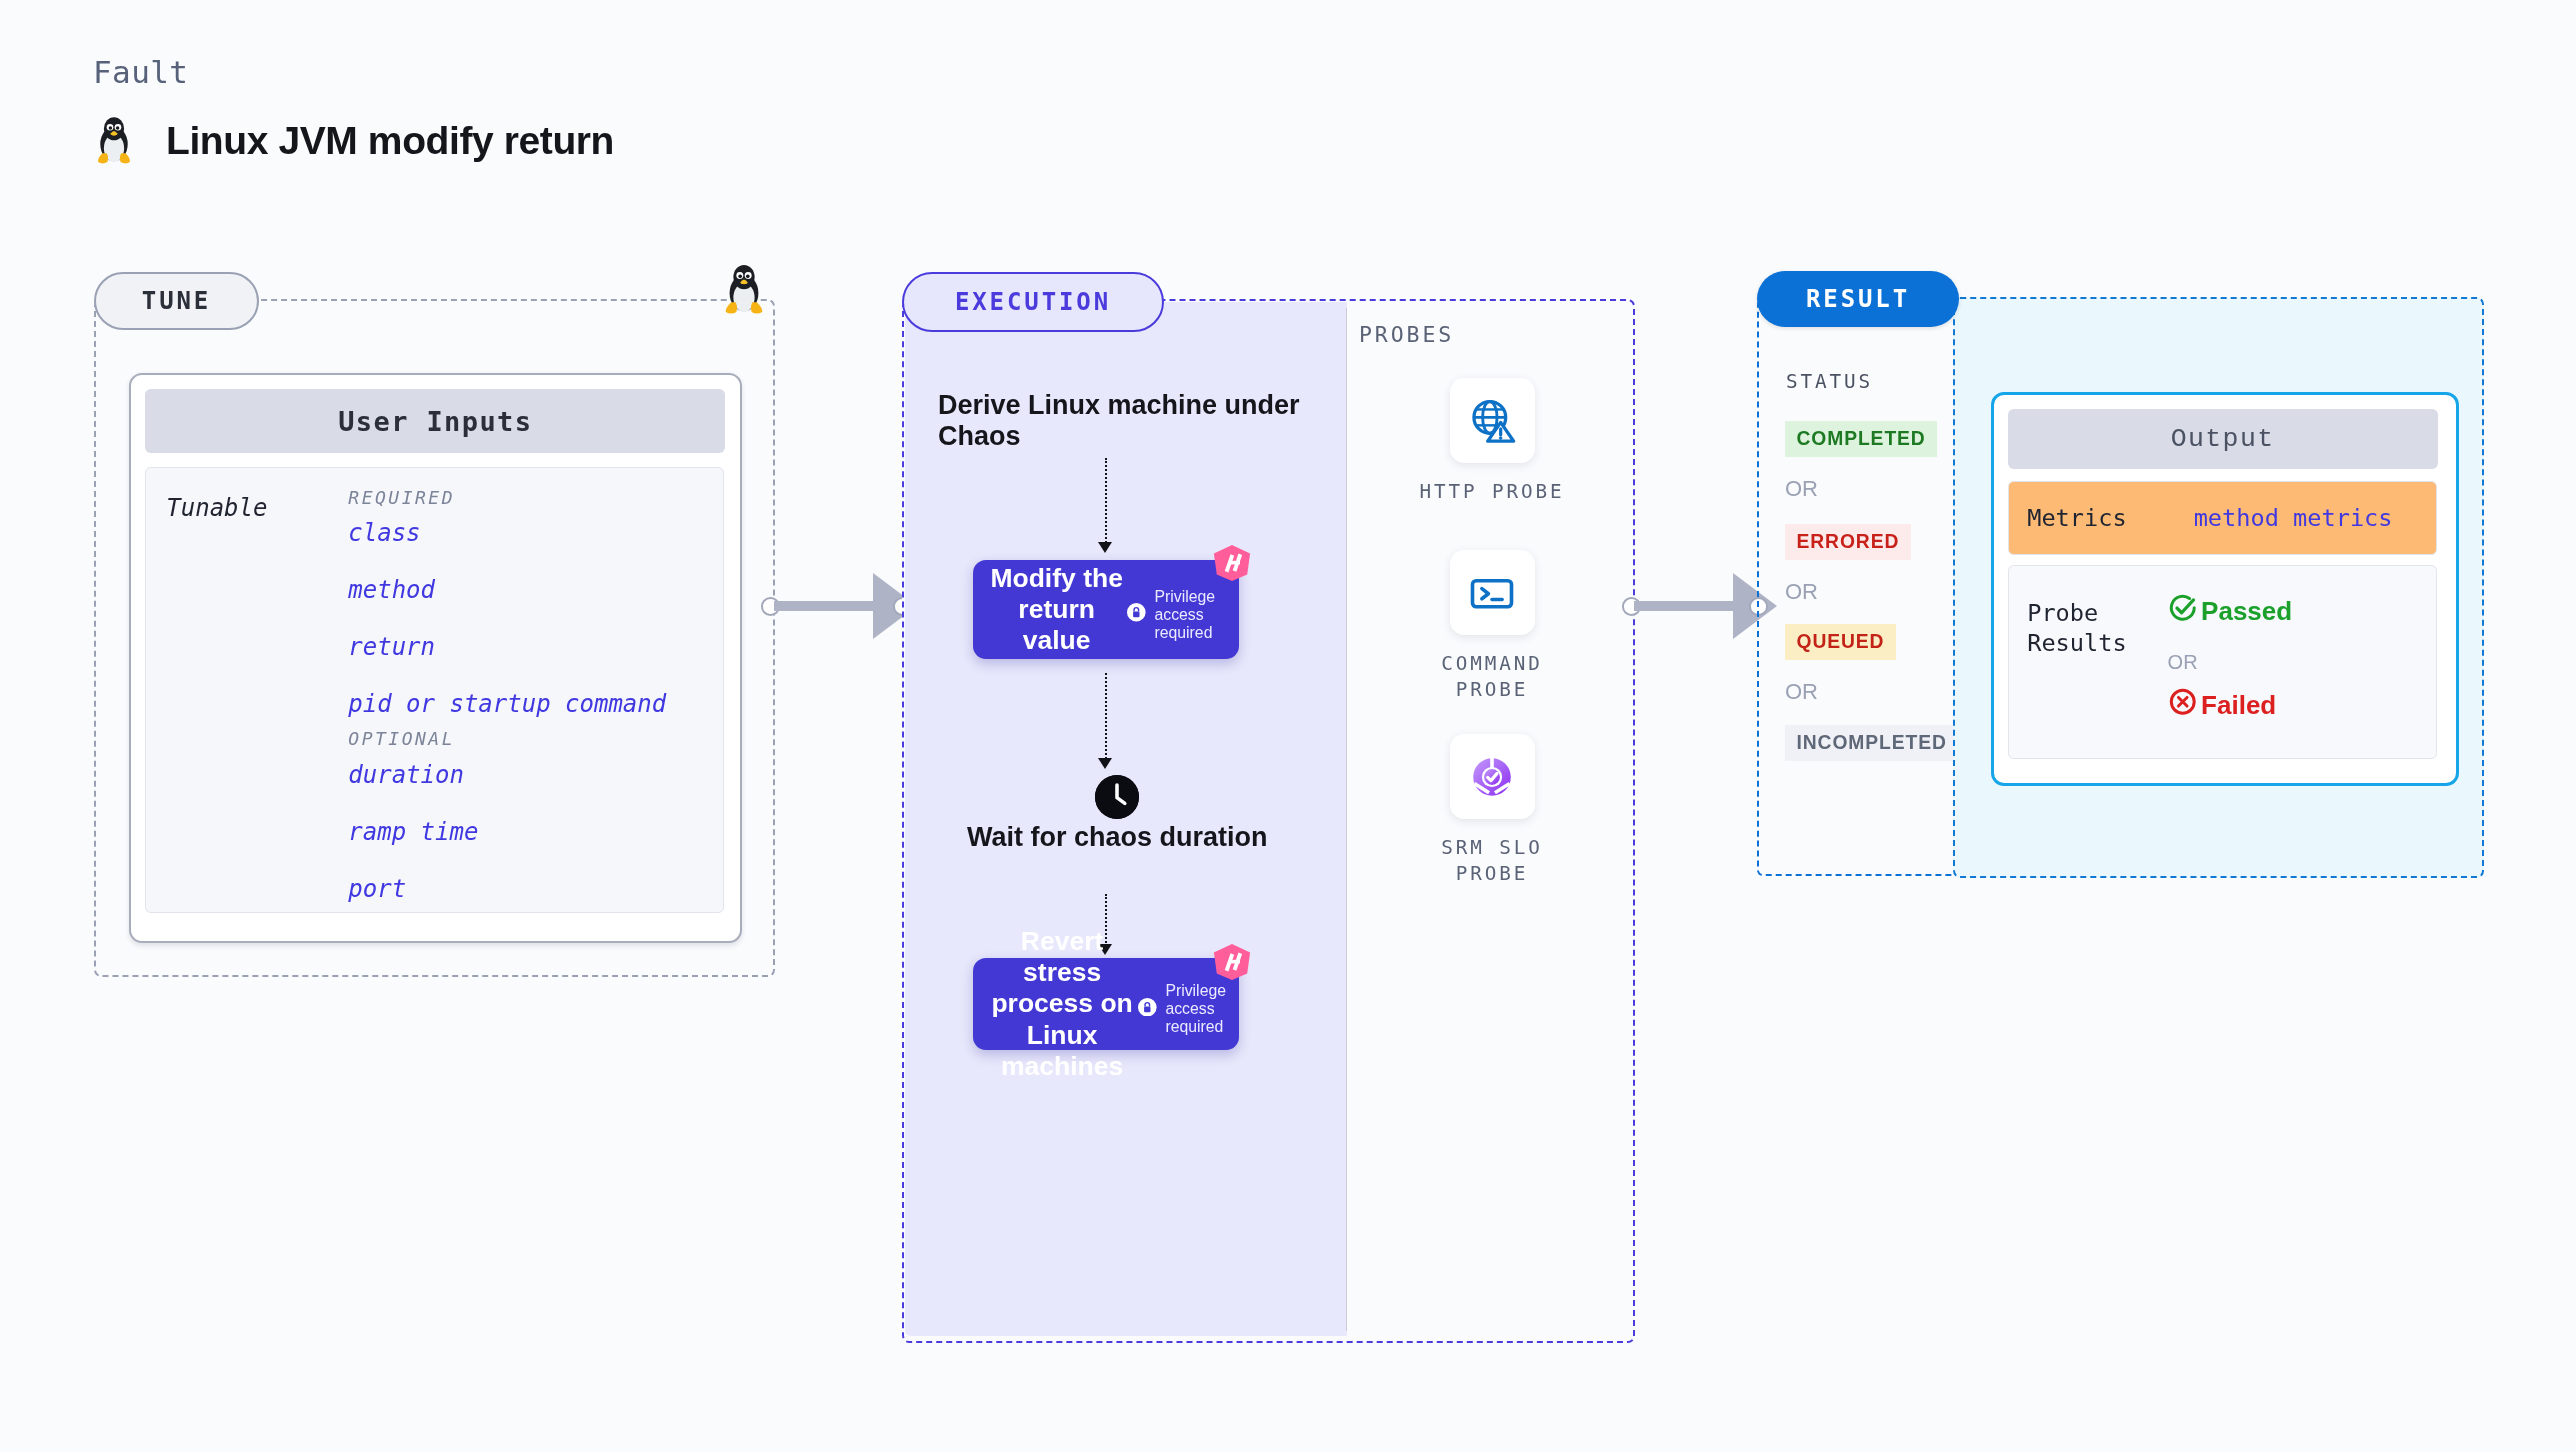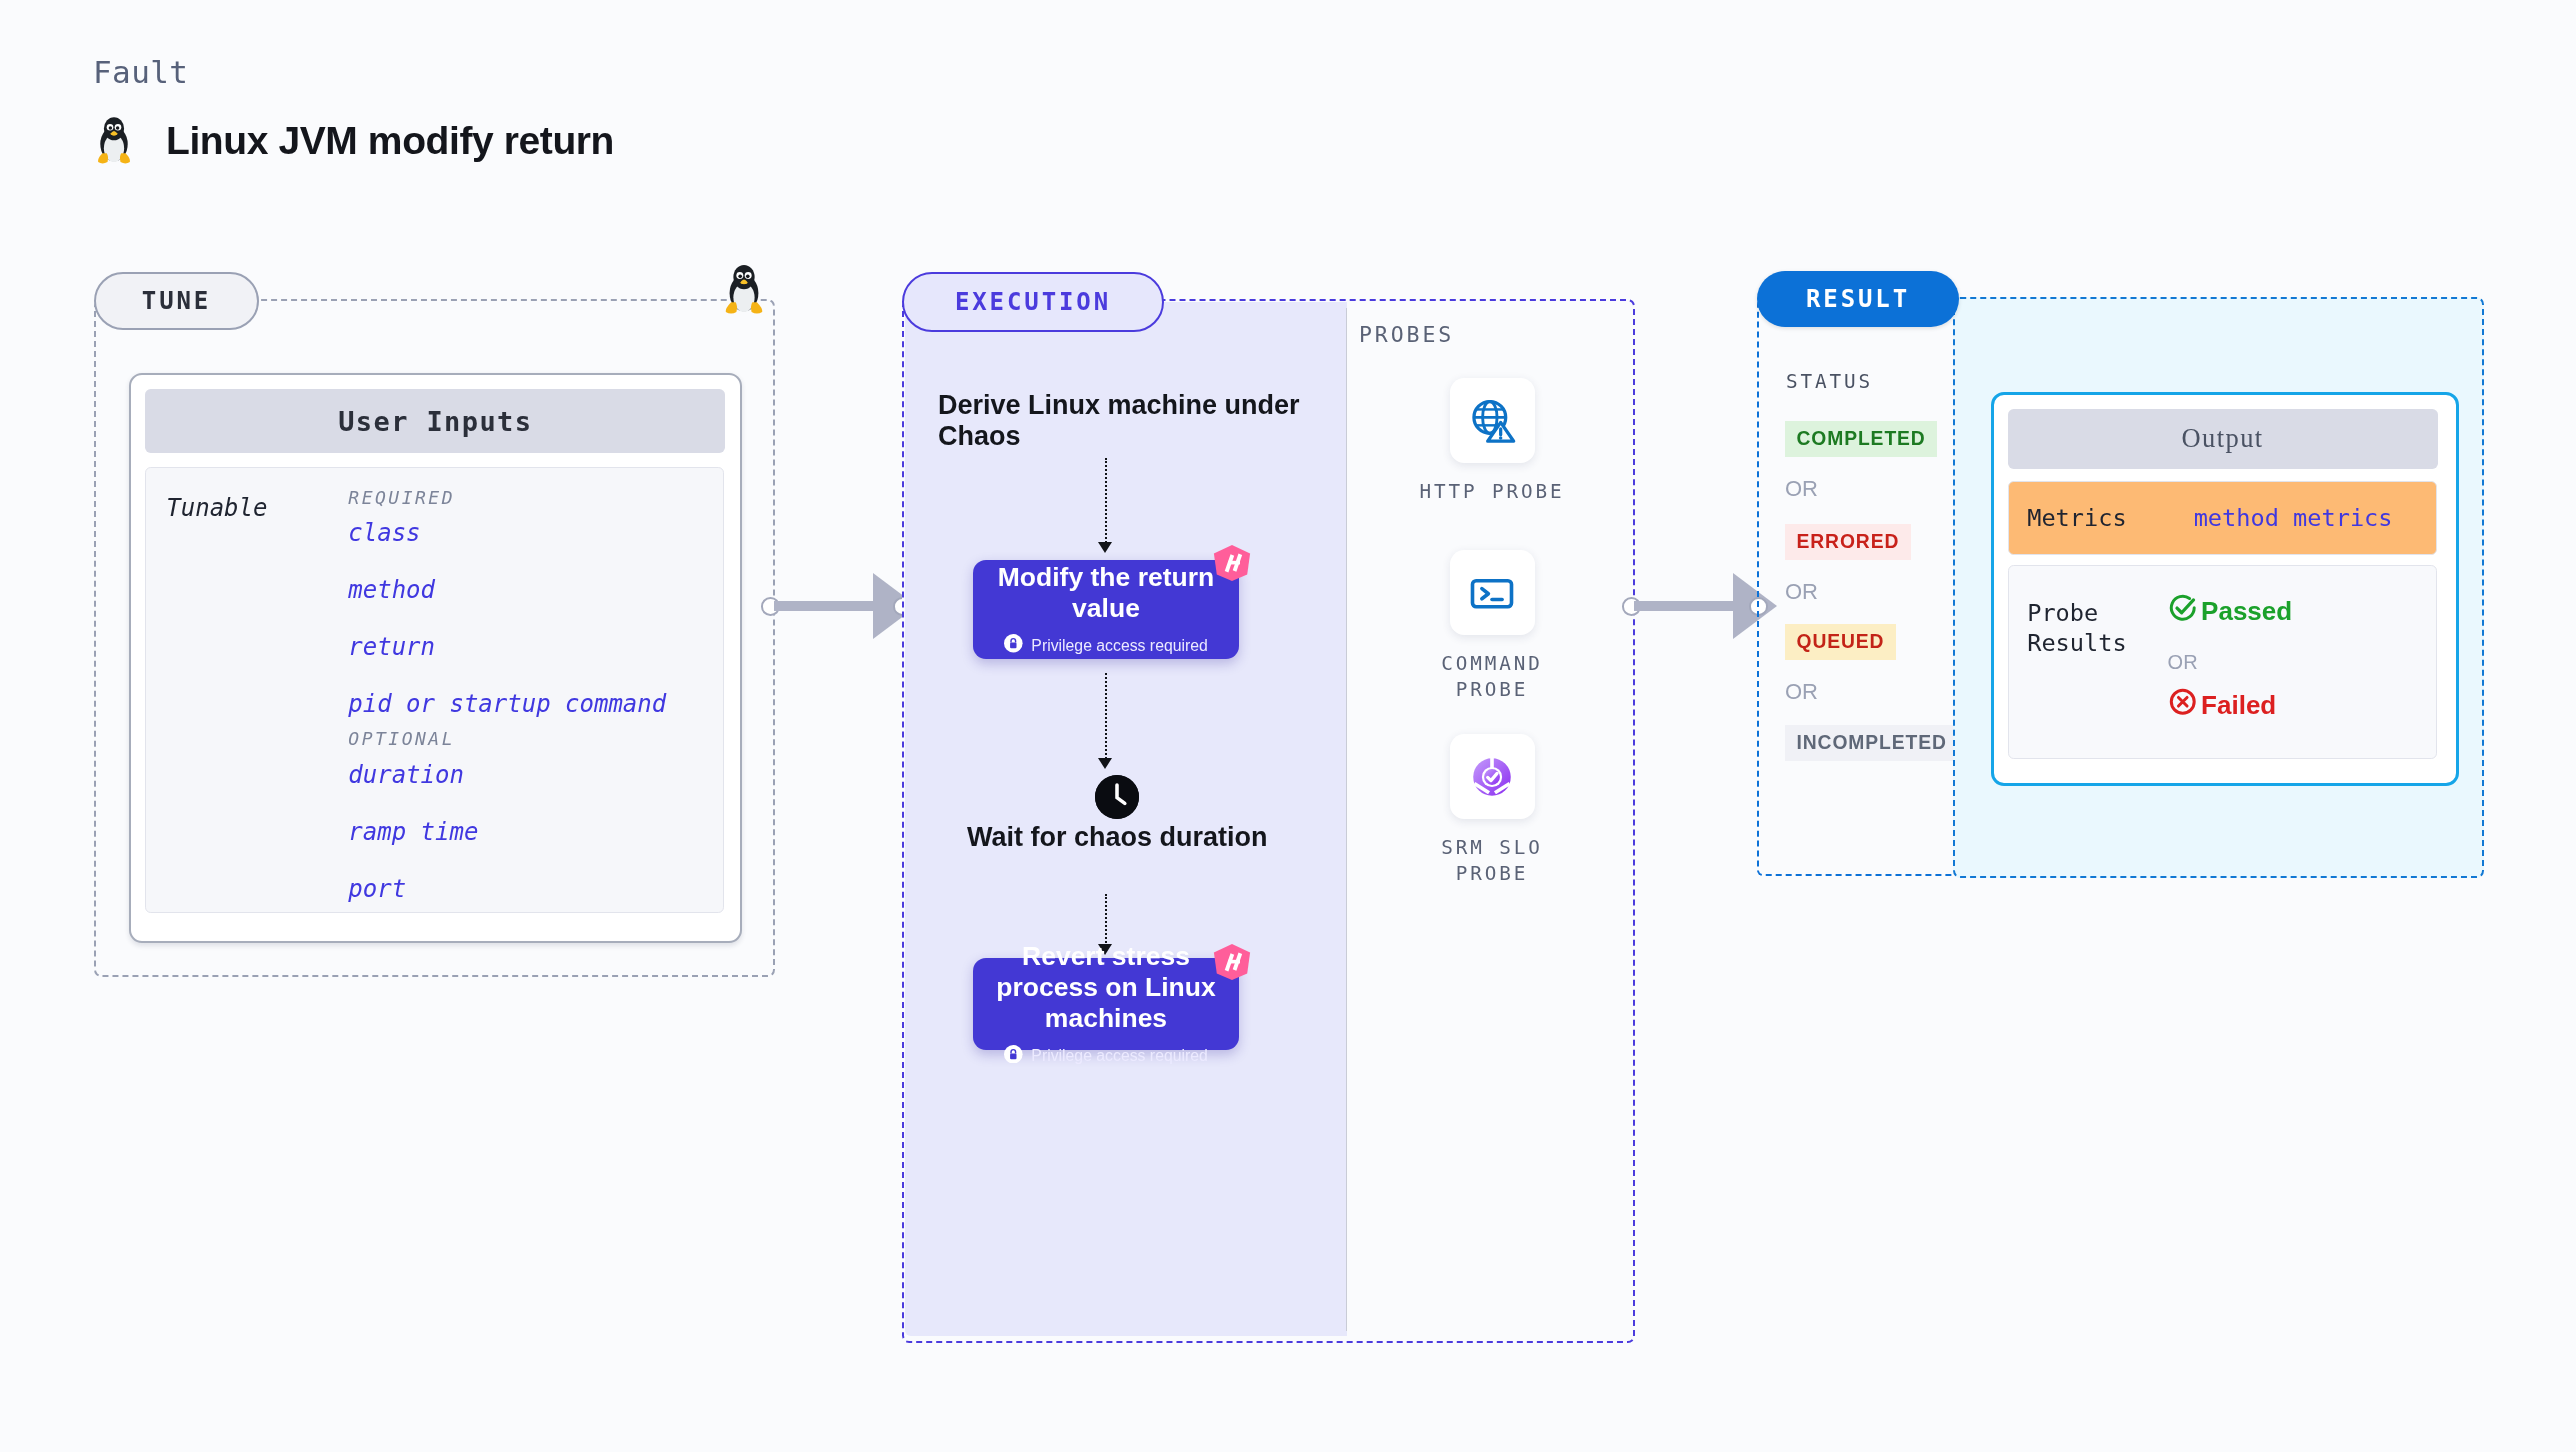--- a/index.html
+++ b/index.html
@@ -118,21 +118,21 @@
     position:absolute;text-align:left;
     font-family:"Liberation Sans",sans-serif;
     font-weight:bold;color:#14161c;font-size:27px;line-height:1.16;
   }
   #derive-text{left:938px;top:390px;width:373px;}
   #wait-text{left:967px;top:822px;width:315px;}
 
   .action-card{
     position:absolute;border-radius:13px;background:#4338d4;
     box-shadow:0 4.3px 11.5px rgba(50,40,160,.25);
-    display:flex;flex-direction:column;align-items:center;justify-content:center;
+    display:flex;flex-direction:row;align-items:center;justify-content:center;
     color:#fff;padding:10px 13px;box-sizing:border-box;
   }
   .action-title{
     font-family:"Liberation Sans",sans-serif;font-weight:bold;
     font-size:26.5px;line-height:1.18;text-align:center;color:#fff;
   }
   .priv{
     display:flex;align-items:center;gap:8.6px;margin-top:10px;
     font-size:15.8px;color:#eceaff;font-family:"Liberation Sans",sans-serif;
   }
@@ -207,21 +207,21 @@
 
   
   #output-card{
     left:1991px;top:392px;width:462px;height:388px;
     background:#ffffff;border:3.6px solid #15a5e8;border-radius:13px;
   }
   #output-header{
     position:absolute;left:13.6px;top:13.6px;width:430px;height:60px;
     background:#d9dbe6;border-radius:5.7px;
     display:flex;align-items:center;justify-content:center;
-    font-family:Liberation Serif, serif;
+    font-family:Liberation Mono, monospace;
     font-size:26.5px;color:#4a5263;letter-spacing:1.4px;
   }
   #metrics-row{
     position:absolute;left:13.6px;top:86px;width:427px;height:72px;
     background:#fdba74;border:1.4px solid #e2e4ec;border-radius:5.7px;
     display:flex;align-items:center;
   }
   #probe-res-row{
     position:absolute;left:13.6px;top:170px;width:427px;height:192px;
     background:#f8f9fc;border:1.4px solid #e2e4ec;border-radius:5.7px;

